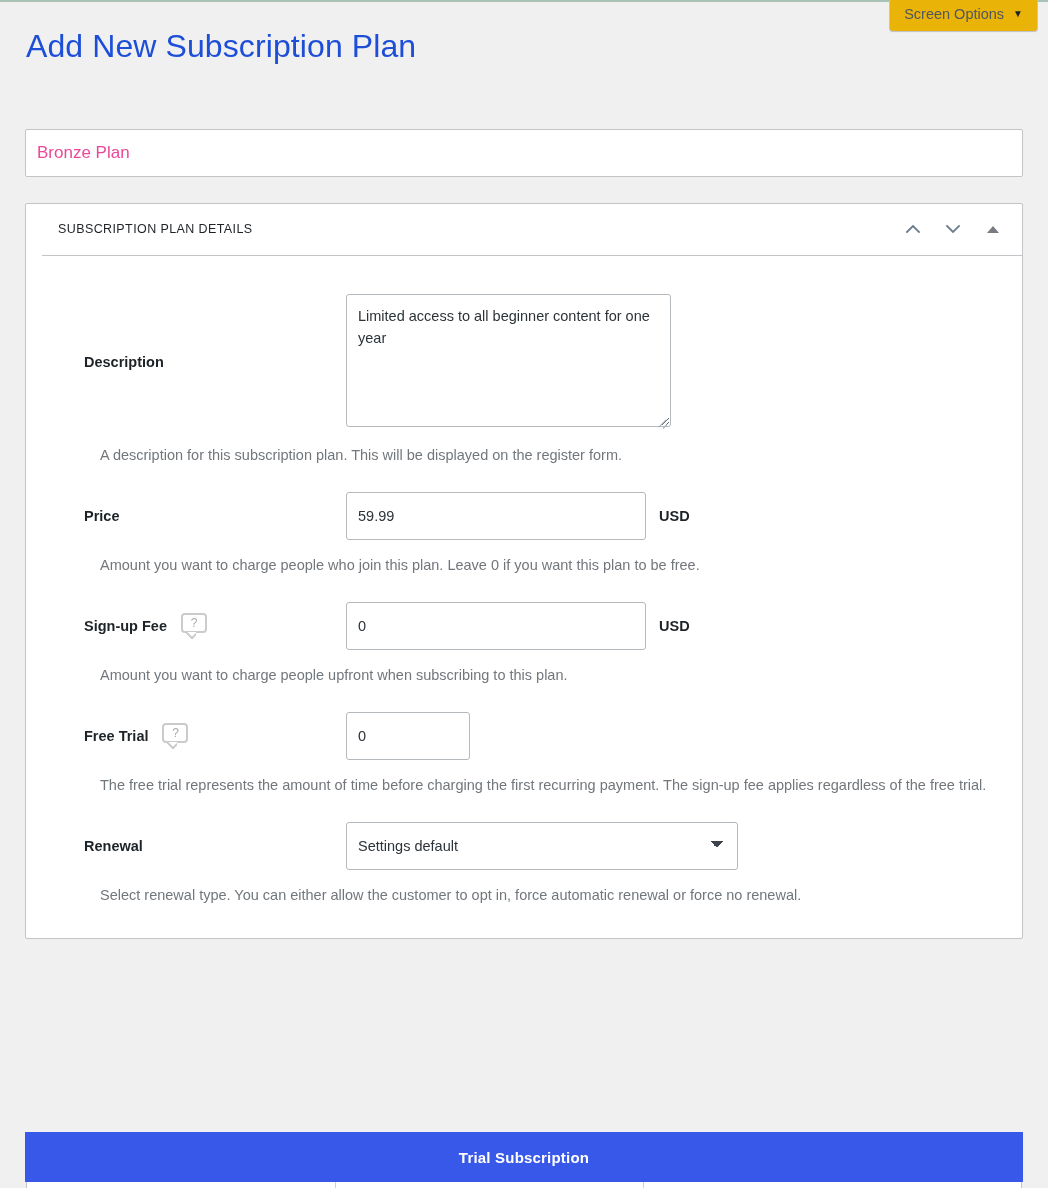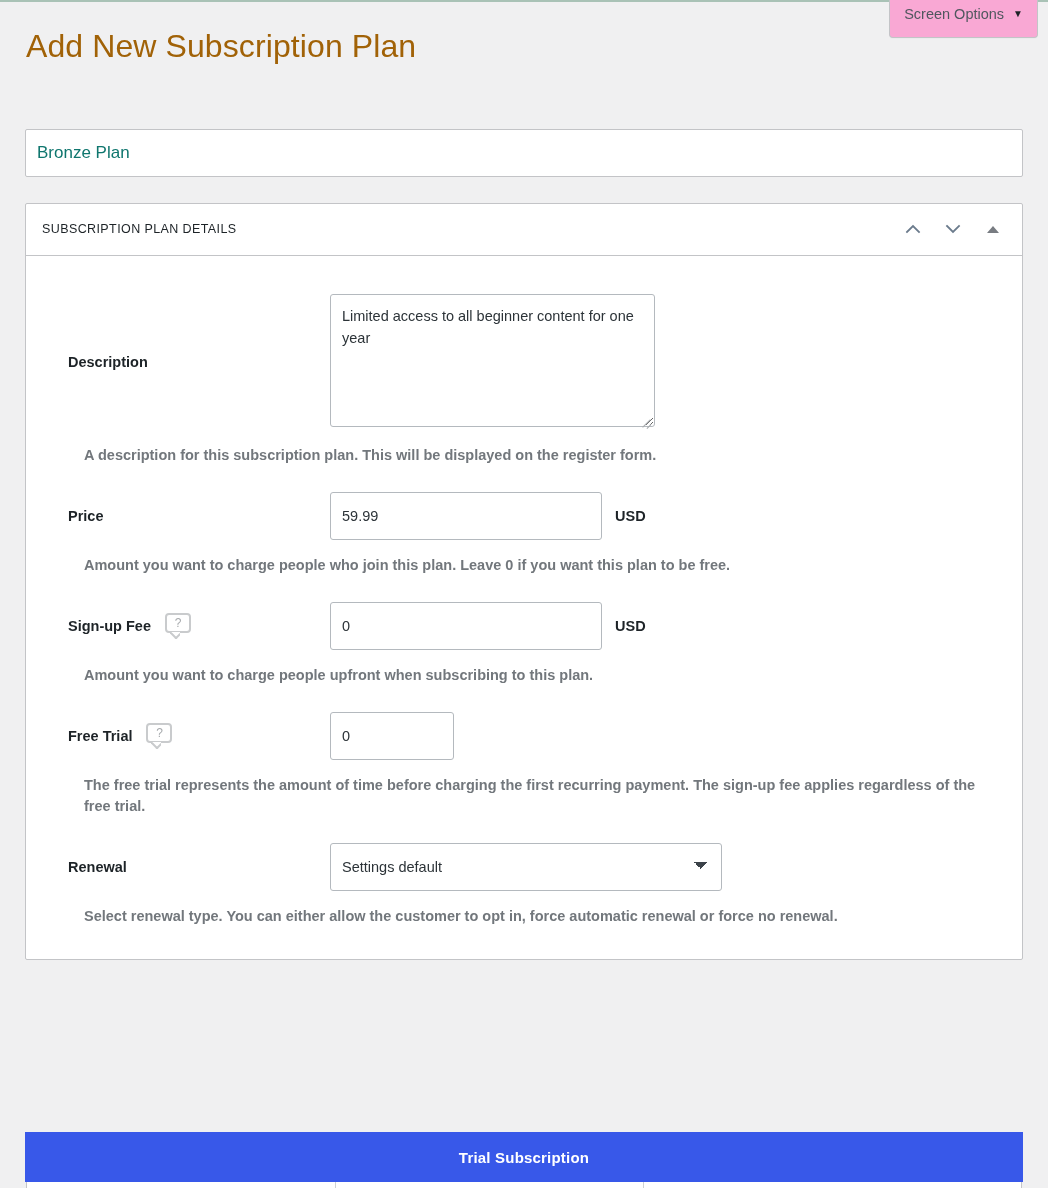--- a/index.html
+++ b/index.html
@@ -25,25 +25,25 @@
     top: 0; left: 0; right: 0;
     height: 2px;
     background: #a9c2b6;
   }
 
   
   .screen-options {
     position: absolute;
     top: -1px;
     right: 10px;
-    background: #f9a8d4;
+    background: #eab308;
     border: 1px solid #c3c4c7;
     border-top: none;
     border-radius: 0 0 4px 4px;
-    padding: 7px 14px 15px 14px;
+    padding: 7px 14px 9px 14px;
     font-size: 14.5px;
     color: #50575e;
     cursor: pointer;
     display: flex;
     align-items: center;
     gap: 9px;
     box-shadow: 0 1px 1px rgba(0,0,0,.02);
   }
   .screen-options .caret {
     font-size: 10px;
@@ -51,50 +51,51 @@
     line-height: 1;
   }
 
   
   h1.page-title {
     margin: 0;
     padding: 26px 0 0 26px;
     font-size: 32px;
     font-weight: 400;
     line-height: 1.3;
-    color: #a16207;
+    color: #1d4ed8;
     letter-spacing: .1px;
   }
 
   .wrap {
     padding: 0 25px;
   }
 
   
   .title-field {
     display: block;
     width: 100%;
     margin-top: 61px;
     padding: 10px 11px;
     height: 48px;
     font-family: "Liberation Sans", sans-serif;
     font-size: 17px;
-    color: #0f766e;
+    color: #ec4899;
     background: #fff;
     border: 1px solid #c3c4c7;
     border-radius: 2px;
     outline: none;
   }
 
   
   .postbox {
     margin-top: 26px;
     background: #fff;
     border: 1px solid #c3c4c7;
     border-radius: 2px;
+    padding-left: 16px;
   }
   .postbox-header {
     display: flex;
     align-items: center;
     justify-content: space-between;
     border-bottom: 1px solid #c3c4c7;
     padding: 0 12px 0 16px;
     height: 52px;
   }
   .postbox-title {
@@ -203,21 +204,21 @@
     font-family: "Liberation Sans", sans-serif;
     font-size: 14.5px;
     color: #2c3338;
     background: #fff;
     border: 1px solid #b4b9be;
     border-radius: 3px;
     outline: none;
     padding: 0 11px;
   }
   input.txt.small { width: 124px; height: 48px; }
-  input.txt.wide  { width: 272px; height: 48px; }
+  input.txt.wide  { width: 300px; height: 48px; }
   select.sel {
     height: 48px;
     appearance: none;
     -webkit-appearance: none;
     padding-right: 34px;
     background-image:
       linear-gradient(45deg, transparent 50%, #3c434a 50%),
       linear-gradient(135deg, #3c434a 50%, transparent 50%);
     background-position:
       calc(100% - 20px) calc(50% - 1px),
@@ -264,21 +265,20 @@
     margin-left: 2px;
   }
 
   
   .help-text {
     color: #72777c;
     font-size: 14.5px;
     line-height: 1.45;
     padding: 0 20px 0 58px;
     margin-top: 15px;
-    font-weight: bold;
   }
 
   .row-block { margin-bottom: 26px; }
   .row-block:last-child { margin-bottom: 4px; }
 
   
   .save-bar {
     position: absolute;
     left: 25px;
     right: 25px;

